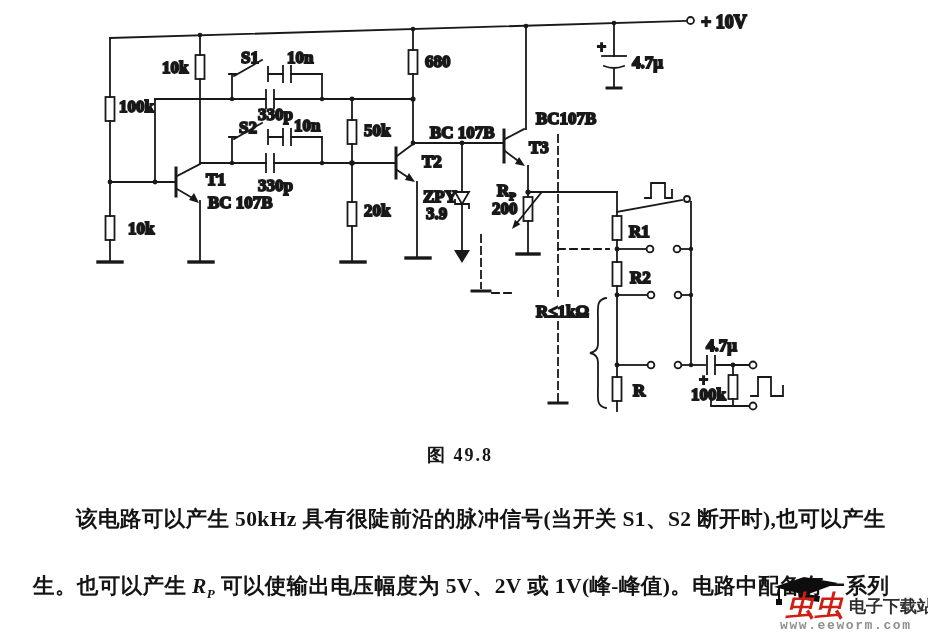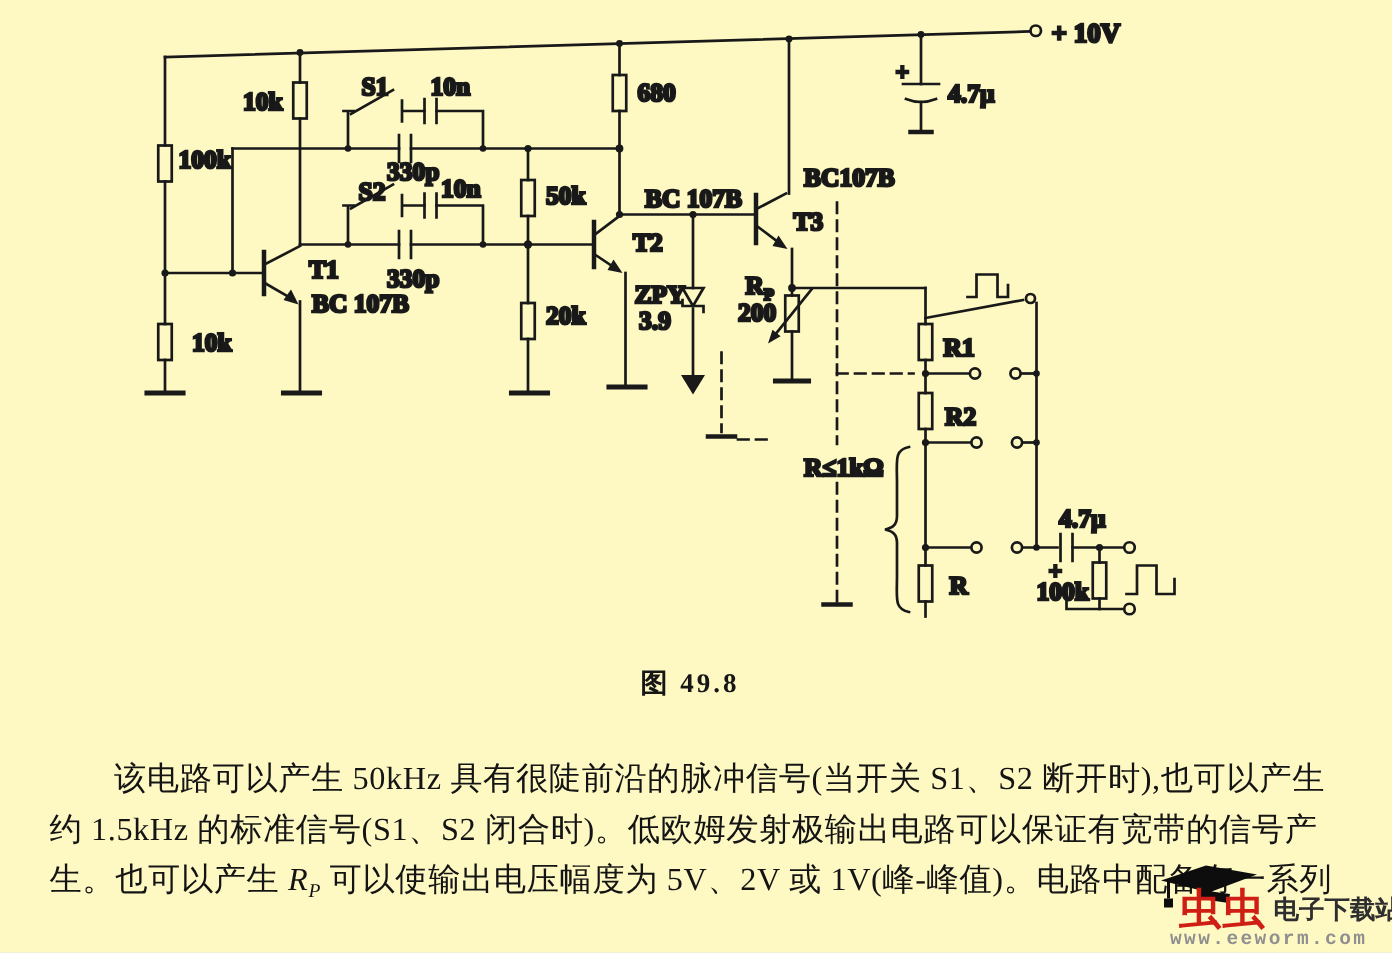--- a/index.html
+++ b/index.html
@@ -1,19 +1,19 @@
 <!DOCTYPE html>
 <html><head>
 <meta charset="utf-8">
 <style>
   html,body{margin:0;padding:0;background:#e8e8e8;}
-  .page{position:relative;width:928px;height:635px;background:#fef9c3;overflow:hidden;
+  .page{position:relative;width:928px;height:635px;background:#ffffff;overflow:hidden;
         font-family:"Liberation Serif", serif;color:#161616;}
   svg text{font-family:"Liberation Serif", serif;font-weight:700;fill:#161616;}
-  .para-line{position:absolute;left:33px;width:880px;font-size:21.5px;font-weight:400;
+  .para-line{position:absolute;left:33px;width:880px;font-size:21.5px;font-weight:700;
              color:#141414;white-space:nowrap;letter-spacing:0.4px;}
   .rp-inline{font-style:italic;}
   .rp-sub{font-size:13px;}
   .caption{position:absolute;left:0;top:443px;width:920px;text-align:center;
            font-size:18px;font-weight:700;letter-spacing:2px;}
   .watermark{position:absolute;left:772px;top:572px;width:156px;height:62px;}
   .wm-cap{position:absolute;left:0px;top:2px;}
   .wm-row{position:absolute;left:14px;top:15px;white-space:nowrap;}
   .wm-logo{font-size:28px;font-weight:700;letter-spacing:1px;}
   .wm-site{font-size:17px;font-weight:700;margin-left:5px;position:relative;top:-3px;}
@@ -260,30 +260,29 @@
         <circle cx="691" cy="365" r="2.2"></circle>
       <circle cx="733" cy="365" r="2.4"></circle>
     </g>
   </svg>
 
   
   <div class="caption">图 49.8</div>
 
   
   <div class="para-line" style="top:504px;text-indent:43px;">该电路可以产生 50kHz 具有很陡前沿的脉冲信号(当开关 S1、S2 断开时),也可以产生</div>
-  <div class="para-line" style="top:538px;">约 1.5kHz 的标准信号(S1、S2 闭合时)。低欧姆发射极输出电路可以保证有宽带的信号产</div>
   <div class="para-line" style="top:571px;"><span>生。也可以产生 </span><span class="rp-inline"><span>R</span><sub class="rp-sub">P</sub></span><span> 可以使输出电压幅度为 5V、2V 或 1V(峰-峰值)。电路中配备有一系列</span></div>
 
   
   <div class="watermark">
     <svg class="wm-cap" width="72" height="32">
       <polygon points="2,13 32,3 66,9 34,21" fill="#0d0d0d"></polygon>
       <polygon points="26,19 48,22 47,28 27,25" fill="#0d0d0d"></polygon>
       <path d="M7,14 V25" stroke="#0d0d0d" stroke-width="2" fill="none"></path>
       <rect x="4" y="25" width="6" height="6" fill="#0d0d0d"></rect>
     </svg>
     <div class="wm-row">
-      <span class="wm-logo" id="wm-logo" style="color: rgb(207, 31, 21);">虫虫</span><span class="wm-site" id="wm-site" style="color: rgb(46, 46, 46);">电子下载站</span>
+      <span class="wm-logo" id="wm-logo" style="color: rgb(207, 31, 21); font-style: italic;">虫虫</span><span class="wm-site" id="wm-site" style="color: rgb(46, 46, 46);">电子下载站</span>
     </div>
     <div class="wm-url" id="wm-url" style="color: rgb(143, 143, 143);">www.eeworm.com</div>
   </div>
 
 </div>
 
 </body></html>

